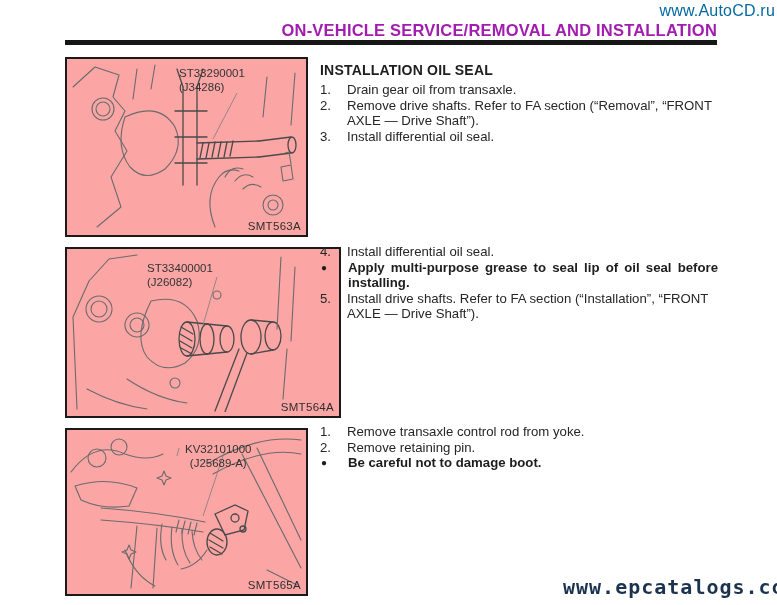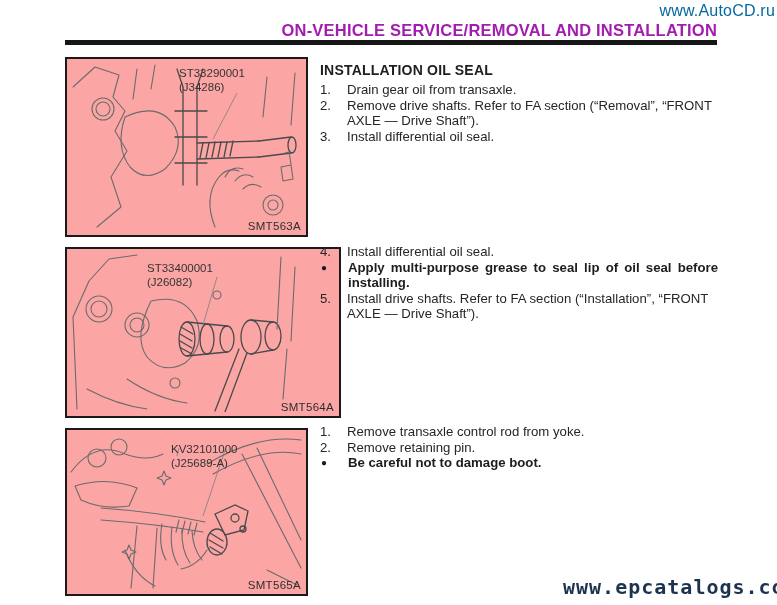--- a/index.html
+++ b/index.html
@@ -31,21 +31,21 @@
   }
   .fig-1{top:57px;height:176px;}
   .fig-2{top:247px;height:167px;padding-left:33px;}
   .fig-3{top:428px;height:164px;}
   .fig svg{position:absolute;top:0;left:0;}
   .tool-label{
     position:absolute;font-size:11.5px;line-height:13.5px;color:#333;white-space:nowrap;
   }
   .fig-1 .tool-label{top:8px;left:112px;}
   .fig-2 .tool-label{top:13px;left:80px;}
-  .fig-3 .tool-label{top:13px;left:104px;}
+  .fig-3 .tool-label{top:13px;left:118px;text-align:center;}
   .fig-code{
     position:absolute;right:5px;bottom:3px;font-size:11.5px;color:#2e2e2e;letter-spacing:0.3px;margin-left:24px;
   }
   
   .col{position:absolute;left:320px;width:398px;}
   .blk-1{top:62px;}
   .blk-2{top:244px;}
   .blk-3{top:424px;}
   .sec-title{font-size:16.5px;font-weight:bold;color:#1e1e1e;margin:0 0 9px 0;letter-spacing:0.2px;}
   .sub-head{font-size:14px;font-weight:bold;color:#1e1e1e;margin:0 0 4px 0;letter-spacing:0.2px;}

